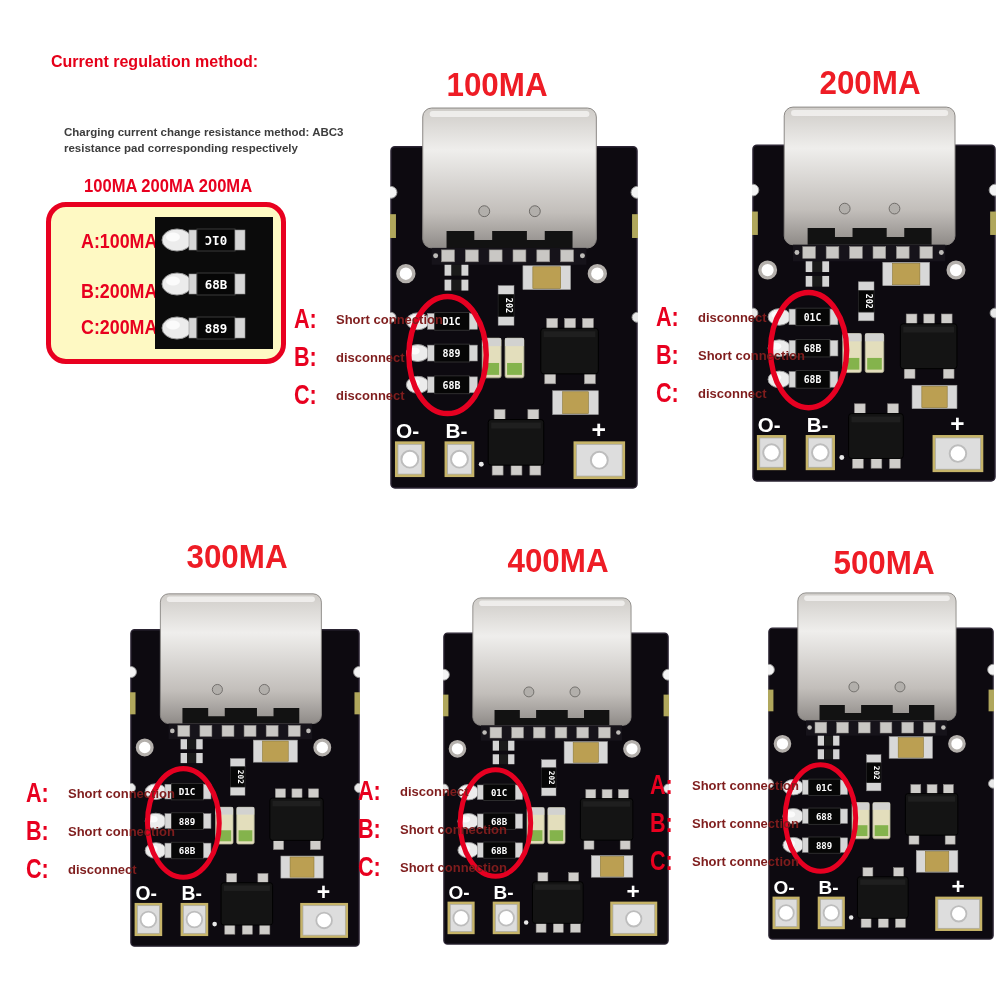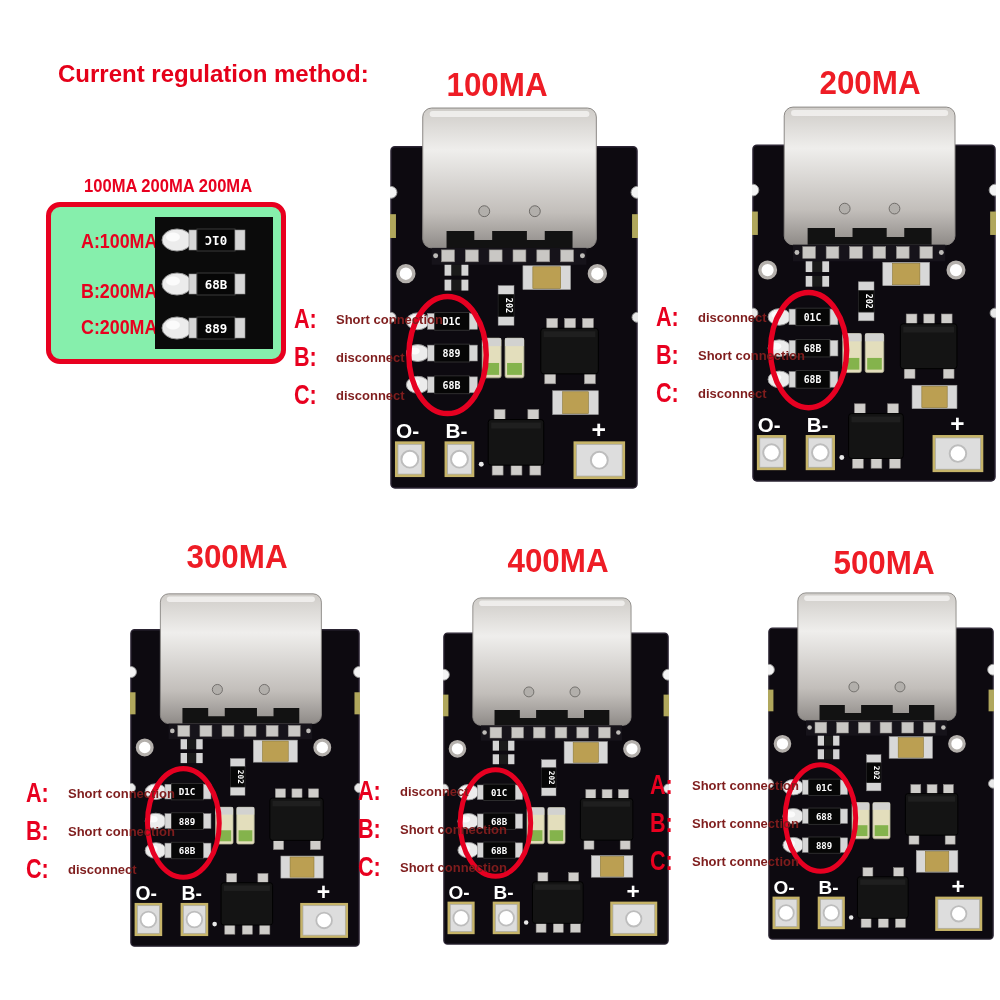--- a/index.html
+++ b/index.html
@@ -1,25 +1,25 @@
 <!DOCTYPE html>
 <html><head>
 <meta charset="utf-8">
 <style>
   html,body{margin:0;padding:0;background:#fff;}
   .canvas{position:relative;width:1000px;height:1000px;background:#fff;overflow:hidden;
           font-family:"Liberation Sans",sans-serif;}
-  .main-title{position:absolute;left:42px;top:44px;margin:16px;font-size:24px;font-weight:700;
+  .main-title{position:absolute;left:42px;top:44px;margin:9px;font-size:16px;font-weight:700;
               color:#e50019;letter-spacing:0;}
   .note{position:absolute;left:64px;top:124px;margin:0;font-size:11.5px;font-weight:700;
         color:#3d3d3d;line-height:16px;}
   .legend-header{position:absolute;left:84px;top:176px;font-size:18px;font-weight:700;
                  color:#e8001f;transform:scaleX(.92);transform-origin:left;white-space:nowrap;}
   .legend-box{position:absolute;left:46px;top:202px;width:230px;height:152px;
-              border:5px solid #e8001f;border-radius:14px;background:#86efac;}
+              border:5px solid #e8001f;border-radius:20px;background:#fef9c3;}
   .legend-label{position:absolute;font-size:21px;font-weight:700;color:#e8001f;
                 transform:scaleX(.85);transform-origin:left;white-space:nowrap;left:30px;}
   .ll0{top:22px}.ll1{top:72px}.ll2{top:108px}
   .legend-photo{position:absolute;right:8px;top:10px;width:118px;height:132px;background:#0b0b0b;}
   .board-title{position:absolute;width:250px;text-align:center;font-size:33px;font-weight:700;
                color:#ee1c25;transform:scaleX(.95);white-space:nowrap;}
   .t1{left:372px;top:66px}.t2{left:745px;top:64px}
   .t3{left:112px;top:538px}.t4{left:433px;top:542px}.t5{left:759px;top:544px}
   .board{position:absolute;text-decoration:underline;}
   .board svg{display:block;width:100%;height:100%;}
@@ -36,20 +36,21 @@
   .a1{left:294px;top:300px}.a2{left:656px;top:298px}
   .a3{left:26px;top:774px}.a4{left:358px;top:772px}.a5{left:650px;top:766px}
 </style>
 </head>
 <body>
 
 <div class="canvas">
 
   <h1 class="main-title">Current regulation method:</h1>
 
+  <p class="note"><span>Charging current change resistance method: ABC3</span><br><span>resistance pad corresponding respectively</span></p>
 
   <div class="legend-header">100MA  200MA  200MA</div>
 
   <div class="legend-box">
     <span class="legend-label ll0">A:100MA</span>
     <span class="legend-label ll1">B:200MA</span>
     <span class="legend-label ll2">C:200MA</span>
     <div class="legend-photo" id="legend-photo"><svg viewBox="0 0 118 132" xmlns="http://www.w3.org/2000/svg">
        <rect x="0" y="0" width="118" height="132" fill="#0b0b0b"></rect>
           <g>

